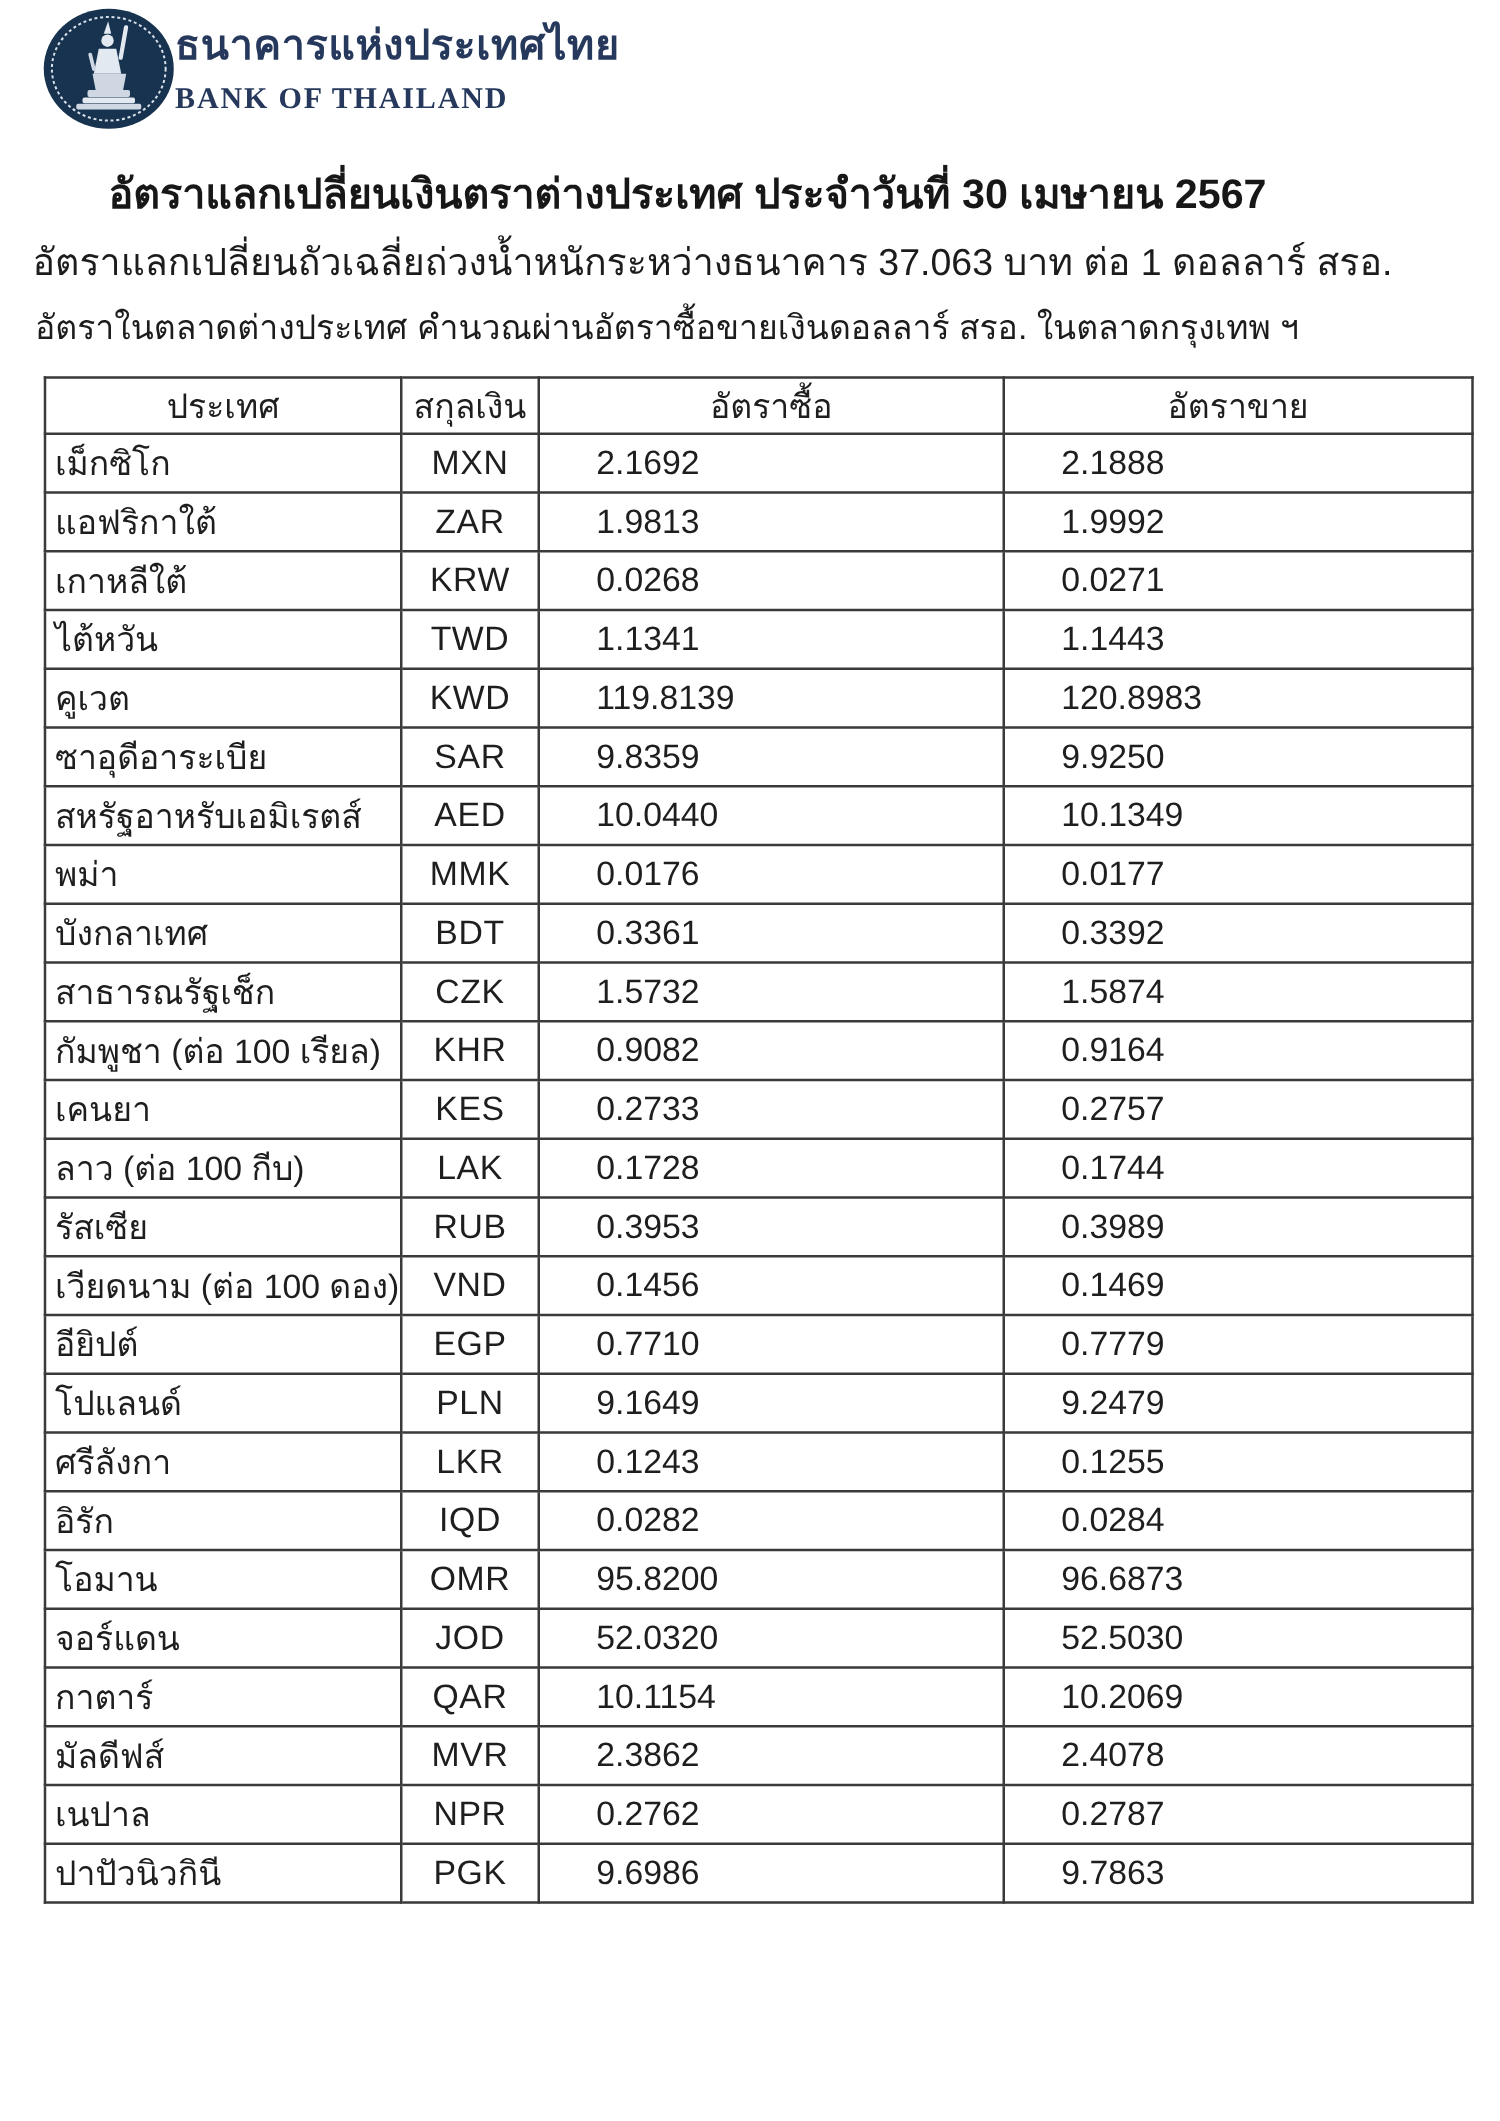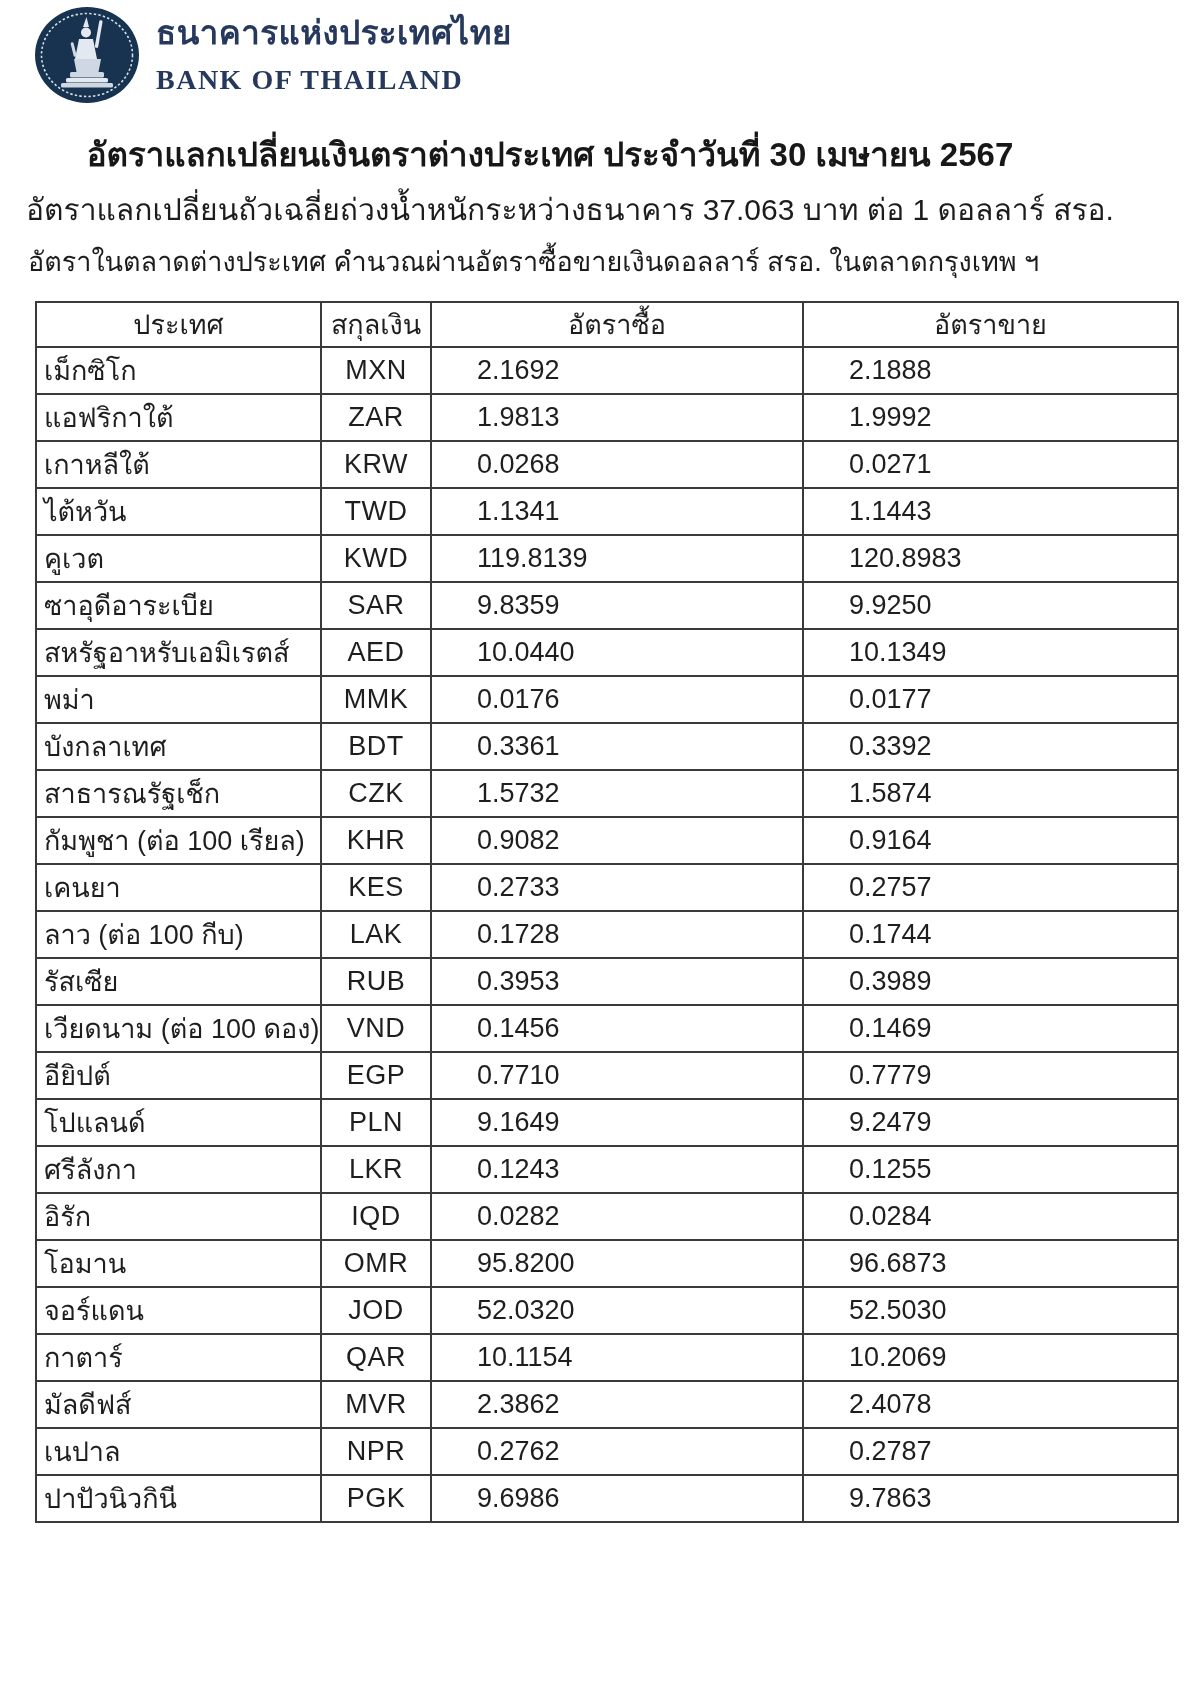--- a/index.html
+++ b/index.html
@@ -11,31 +11,31 @@
   }
   *{margin:0;padding:0;box-sizing:border-box;}
   html,body{background:var(--bg);}
   body{
     width:1200px;height:1697px;position:relative;overflow:hidden;
     font-family:"Liberation Sans","DejaVu Sans",sans-serif;
     color:var(--text);
   }
   .brand{
     position:absolute;top:6px;left:34px;
-    display:flex;align-items:center;gap:16px;
+    display:flex;align-items:center;
   }
   .seal{width:106px;height:98px;flex:0 0 auto;}
   .brand-names{display:flex;flex-direction:column;justify-content:center;}
   .brand-th{
     font-size:33px;font-weight:600;color:var(--text-navy);
     letter-spacing:0.5px;line-height:1.15;
   }
   .brand-en{
     font-family:"Liberation Serif","DejaVu Serif",serif;
-    font-size:28px;font-weight:600;color:var(--text-navy);
+    font-size:24px;font-weight:600;color:var(--text-navy);
     letter-spacing:1.5px;margin-top:12px;
   }
   .doc-title{
     position:absolute;top:128px;left:0;width:1100px;
     text-align:center;font-size:33px;font-weight:600;color:#171717;
   }
   .doc-subtitle{
     position:absolute;top:186px;left:0;width:1140px;
     text-align:center;font-size:30px;font-weight:500;color:#1c1c1c;
   }

